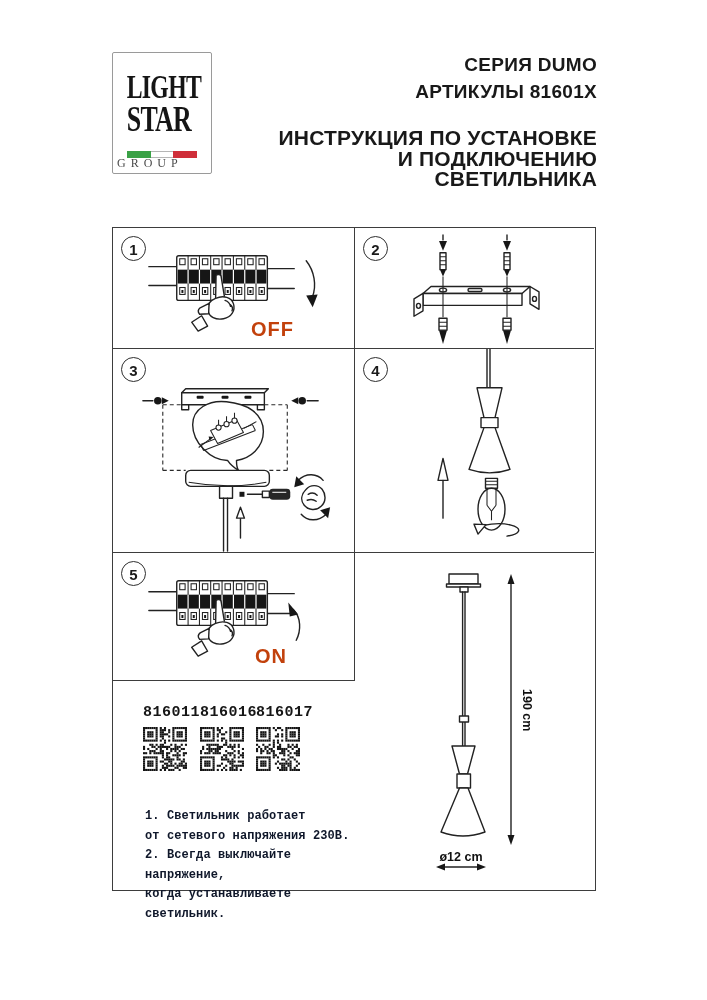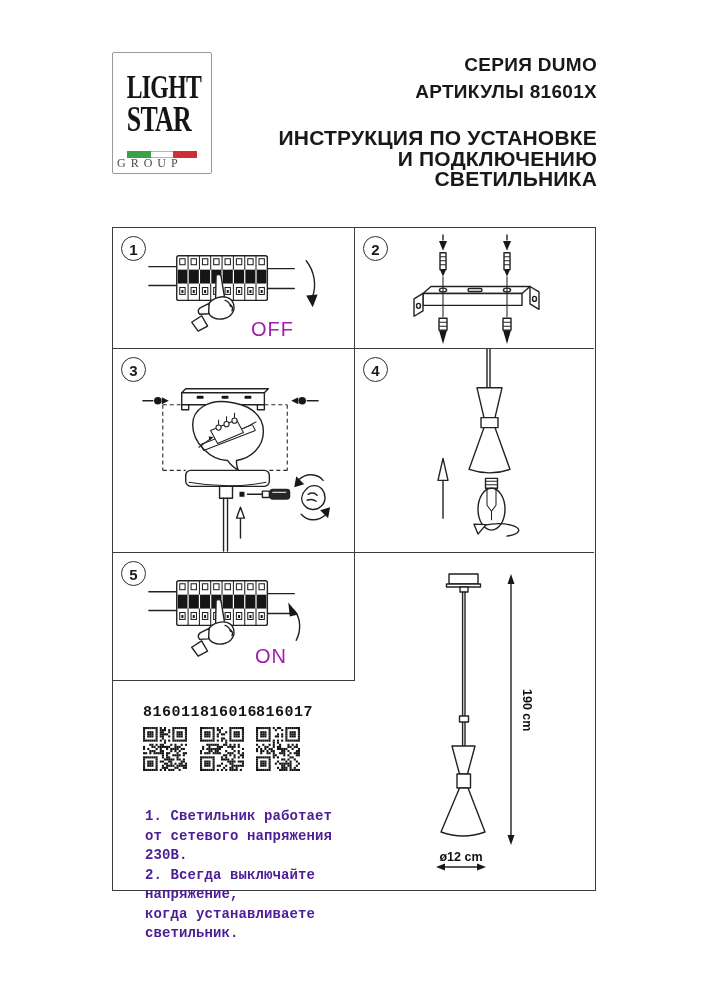--- a/index.html
+++ b/index.html
@@ -36,40 +36,40 @@
   .c3{left:0;top:121px;width:242px;height:204px;}
   .c4{left:242px;top:121px;width:239px;height:204px;}
   .c5{left:0;top:325px;width:242px;height:128px;}
   .cqr{left:0;top:453px;width:242px;height:208px;font-family:Liberation Mono, monospace;}
   .clamp{left:242px;top:325px;width:239px;height:336px;}
 
   .badge{position:absolute;left:8px;top:8px;width:25px;height:25px;border:1.4px solid #2f2f2f;
          border-radius:50%;text-align:center;line-height:25px;font-size:15px;font-weight:700;
          color:#1a1a1a;box-sizing:border-box;background:#fff;z-index:2;}
   .art{position:absolute;left:0;top:0;width:100%;height:100%;}
-  .steplabel{position:absolute;font-size:20px;font-weight:400;letter-spacing:1px;color:#a21caf;}
+  .steplabel{position:absolute;font-size:20px;font-weight:700;letter-spacing:1px;color:#c2410c;}
   .lab-off{left:138px;top:90px;}
   .lab-on{left:142px;top:92px;}
 
   
   .s{stroke:#222;fill:none;stroke-width:1.4;stroke-linecap:round;stroke-linejoin:round;}
   .wf{stroke:#222;fill:#fff;stroke-width:1.4;stroke-linejoin:round;}
   .f{fill:#171717;stroke:none;}
   .d{stroke:#2a2a2a;fill:none;stroke-width:1.1;stroke-dasharray:4 3;}
   .thin{stroke:#222;fill:none;stroke-width:1.05;}
   .dim{font-family:"Liberation Sans",sans-serif;font-size:12.5px;font-weight:700;fill:#111;}
 
   
   .qr-row{position:absolute;left:0;top:0;width:100%;height:100%;}
   .qr-item{position:absolute;top:23px;width:44px;text-align:center;}
   .qr-item .qlabel{font-size:15px;font-weight:700;letter-spacing:.5px;color:#161616;}
   .qr-item svg{display:block;margin-top:6px;width:44px;height:44px;}
   .q1{left:30px;} .q2{left:87px;} .q3{left:143px;}
-  .notes{position:absolute;left:32px;top:126px;font-size:14px;font-weight:600;
-         line-height:19.5px;color:#4c1d95;letter-spacing:.1px;}
+  .notes{position:absolute;left:32px;top:126px;font-size:12px;font-weight:600;
+         line-height:19.5px;color:#0f172a;letter-spacing:.1px;}
 </style>
 </head>
 <body>
 
 <div class="page">
 
   <svg width="0" height="0" style="position:absolute" aria-hidden="true">
     <defs>
       <g id="breaker">
         <path class="s" d="M36,39H64 M36,58H64 M155,41H182 M155,61H182"></path>

